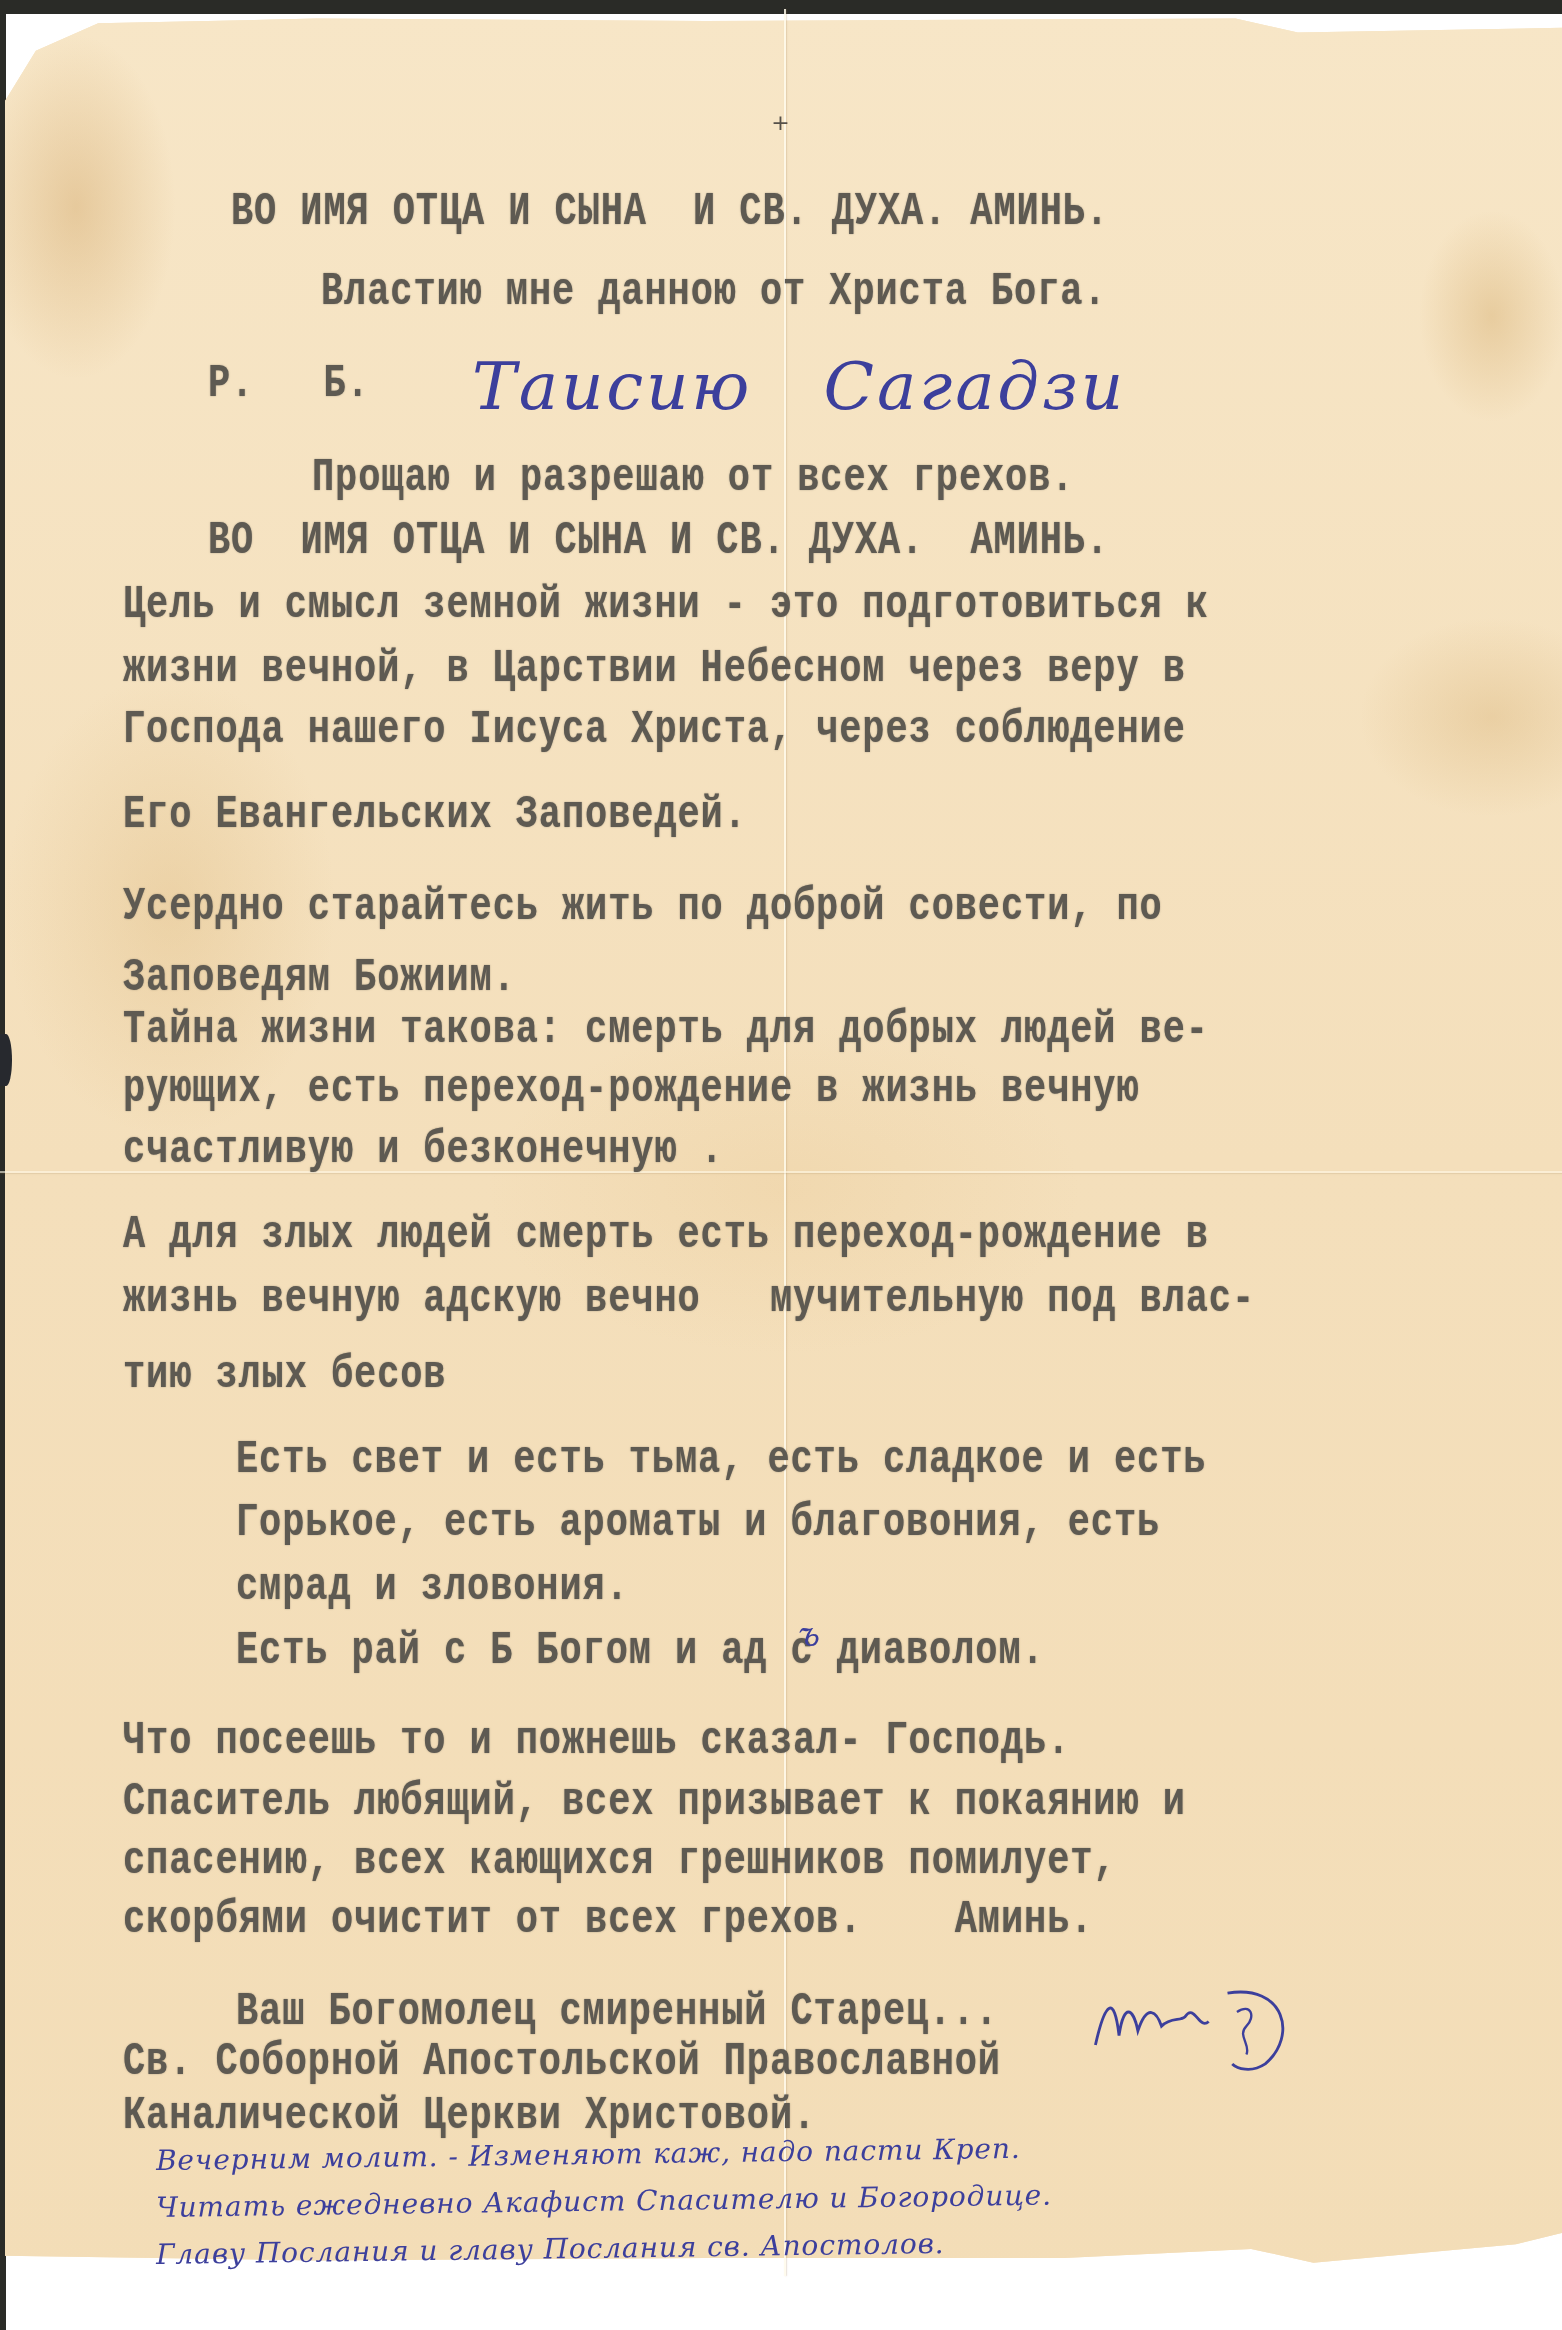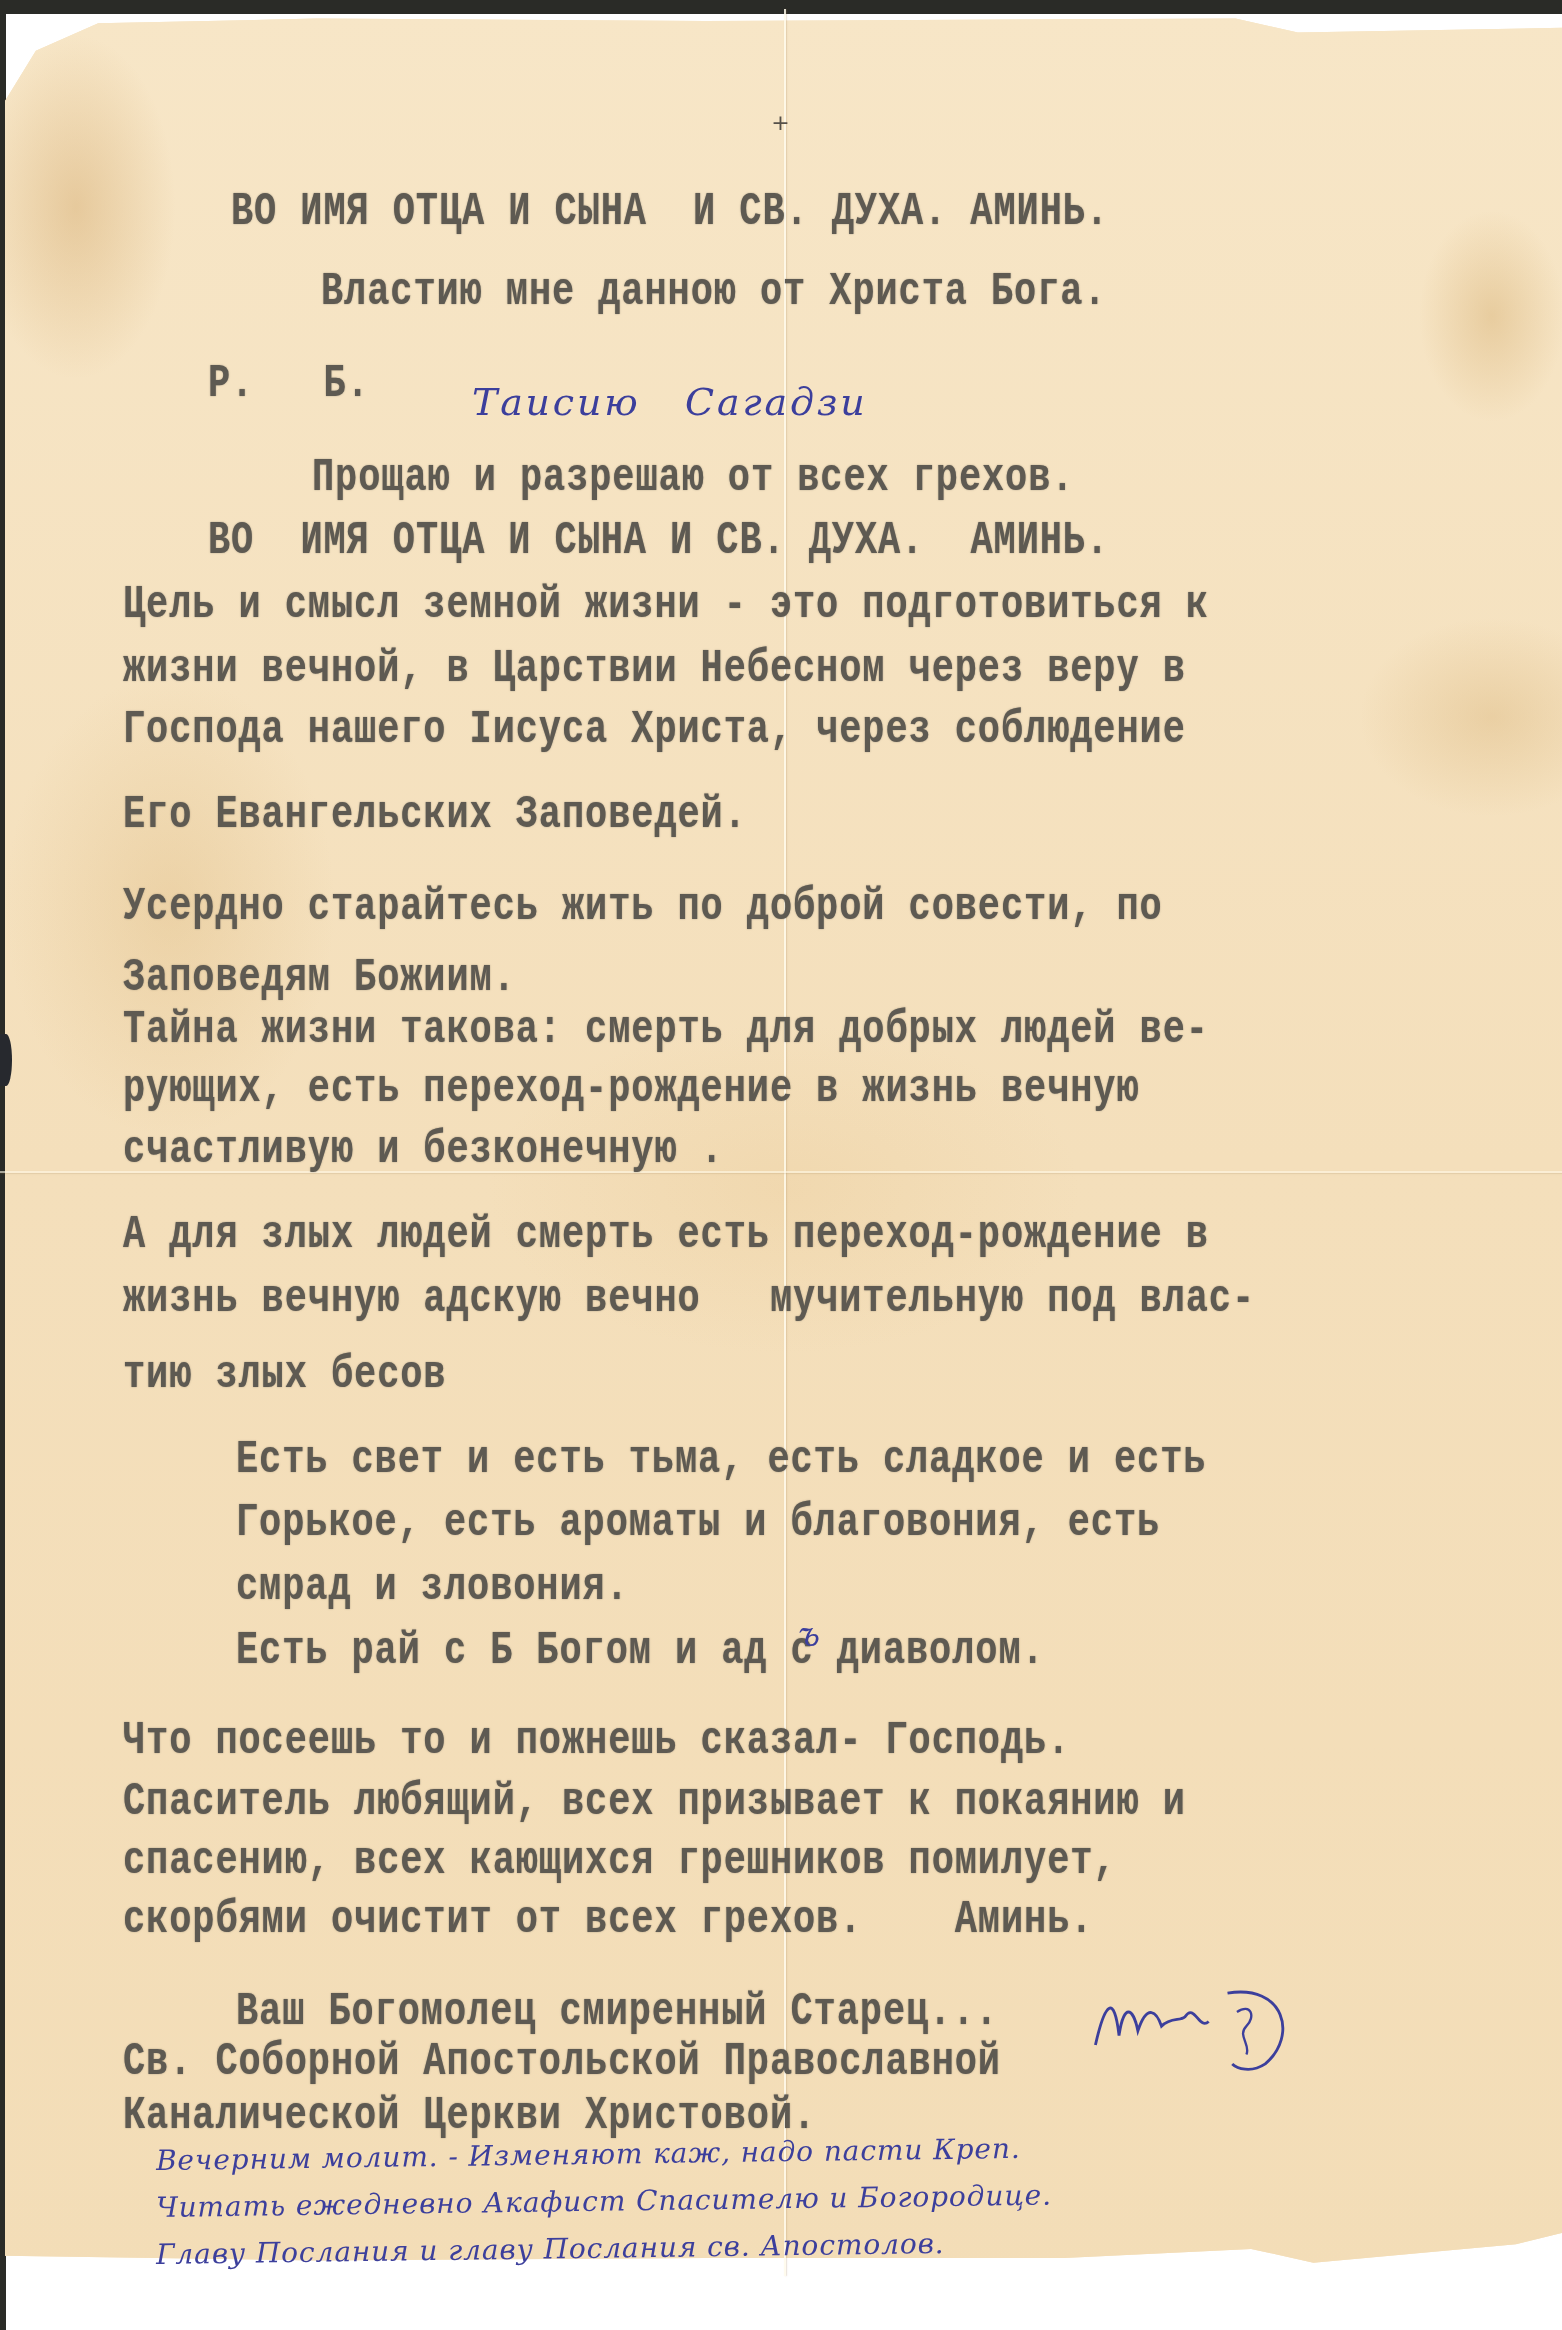--- a/index.html
+++ b/index.html
@@ -76,21 +76,21 @@
       text-shadow: 0 0 1.4px rgba(80,75,65,0.55);
       font-weight: bold;
     }
     .hand {
       position: absolute;
       font-family: "DejaVu Serif", serif;
       font-style: italic;
       color: #3c3f9c;
       white-space: pre;
     }
-    .name-hand { font-size: 38px; letter-spacing: 2.8px; margin-top: 32px; }
+    .name-hand { font-size: 66px; letter-spacing: 2.8px; }
     .note-hand { font-size: 28px; letter-spacing: 0.9px; transform: rotate(-0.8deg); transform-origin: left center; }
     .signature {
       position: absolute;
       left: 1086px; top: 1974px;
       width: 217px; height: 109px;
     }
     .edge-blot {
       position: absolute;
       left: 0; top: 1034px;
       width: 11.8px; height: 52px;

